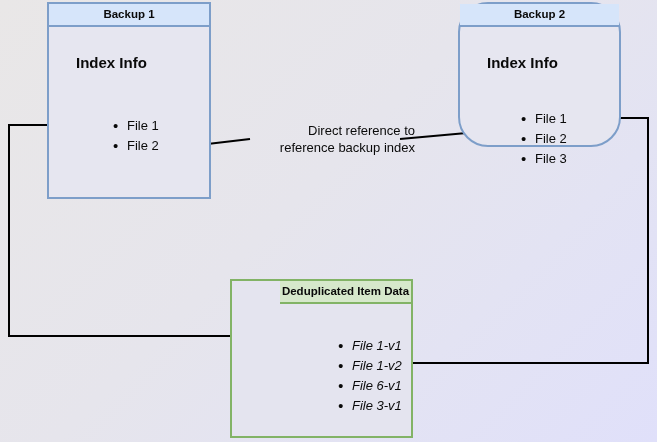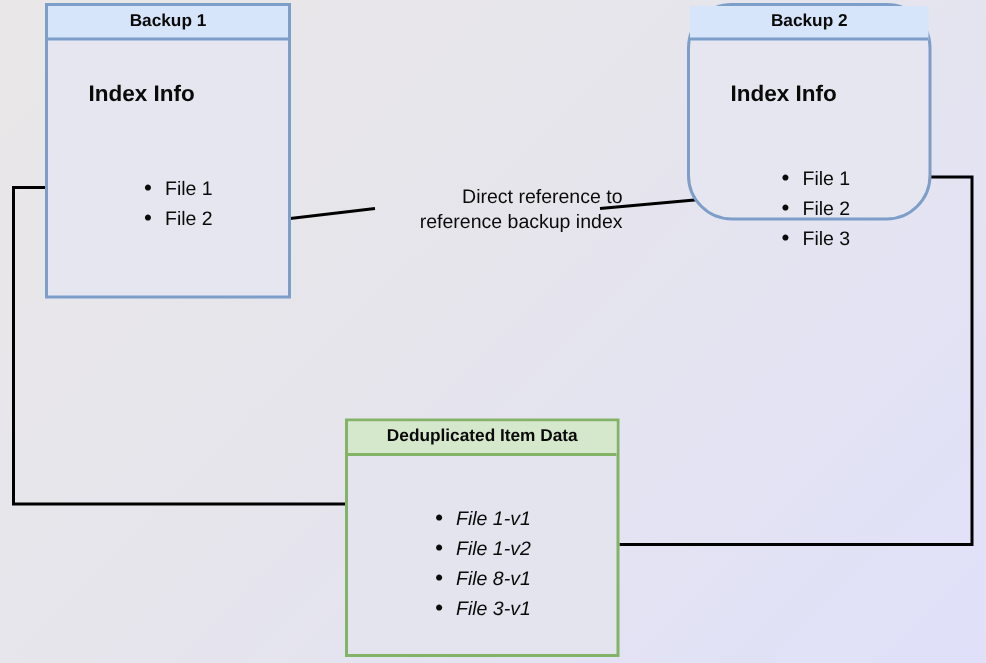--- a/index.html
+++ b/index.html
@@ -119,21 +119,21 @@
 
     <path d="M 95 125 L 9 125 L 9 336 L 271 336" fill="none" stroke="#000000" stroke-width="2" marker-end="url(#arrowhead)"></path>
 
     <path d="M 573 118 L 648 118 L 648 363 L 380 363" fill="none" stroke="#000000" stroke-width="2" marker-end="url(#arrowhead)"></path>
 
     <path d="M 500 130 L 400 139" fill="none" stroke="#000000" stroke-width="2"></path>
 
     <path d="M 250 139 L 165 149" fill="none" stroke="#000000" stroke-width="2" marker-end="url(#arrowhead)"></path>
   </svg>
 
-  <div class="box blue" id="box-backup1" style="left:30px; top:2px; width:164px; height:197px;">
+  <div class="box blue" id="box-backup1" style="left:47px; top:2px; width:164px; height:197px;">
     <div class="box-header">Backup 1</div>
     <div class="box-body">
       <div class="index-label">Index Info</div>
       <ul class="file-list" id="list-b1">
         <li>File 1</li>
         <li>File 2</li>
       </ul>
     </div>
   </div>
 
@@ -142,27 +142,27 @@
     <div class="box-body">
       <div class="index-label">Index Info</div>
       <ul class="file-list" id="list-b2">
         <li>File 1</li>
         <li>File 2</li>
         <li>File 3</li>
       </ul>
     </div>
   </div>
 
-  <div class="box green" id="box-dedup" style="left:230px; top:279px; width:183px; height:159px;">
+  <div class="box green" id="box-dedup" style="left:230px; top:279px; width:183px; height:159px;padding-left:48px;">
     <div class="box-header">Deduplicated Item Data</div>
     <div class="box-body">
       <ul class="file-list" id="list-dedup">
         <li>File 1-v1</li>
         <li>File 1-v2</li>
-        <li>File 8-v1</li>
+        <li>File 6-v1</li>
         <li>File 3-v1</li>
       </ul>
     </div>
   </div>
 
   <div class="ref-label">
     <span>Direct reference to</span>
     <span>reference backup index</span>
   </div>
 

